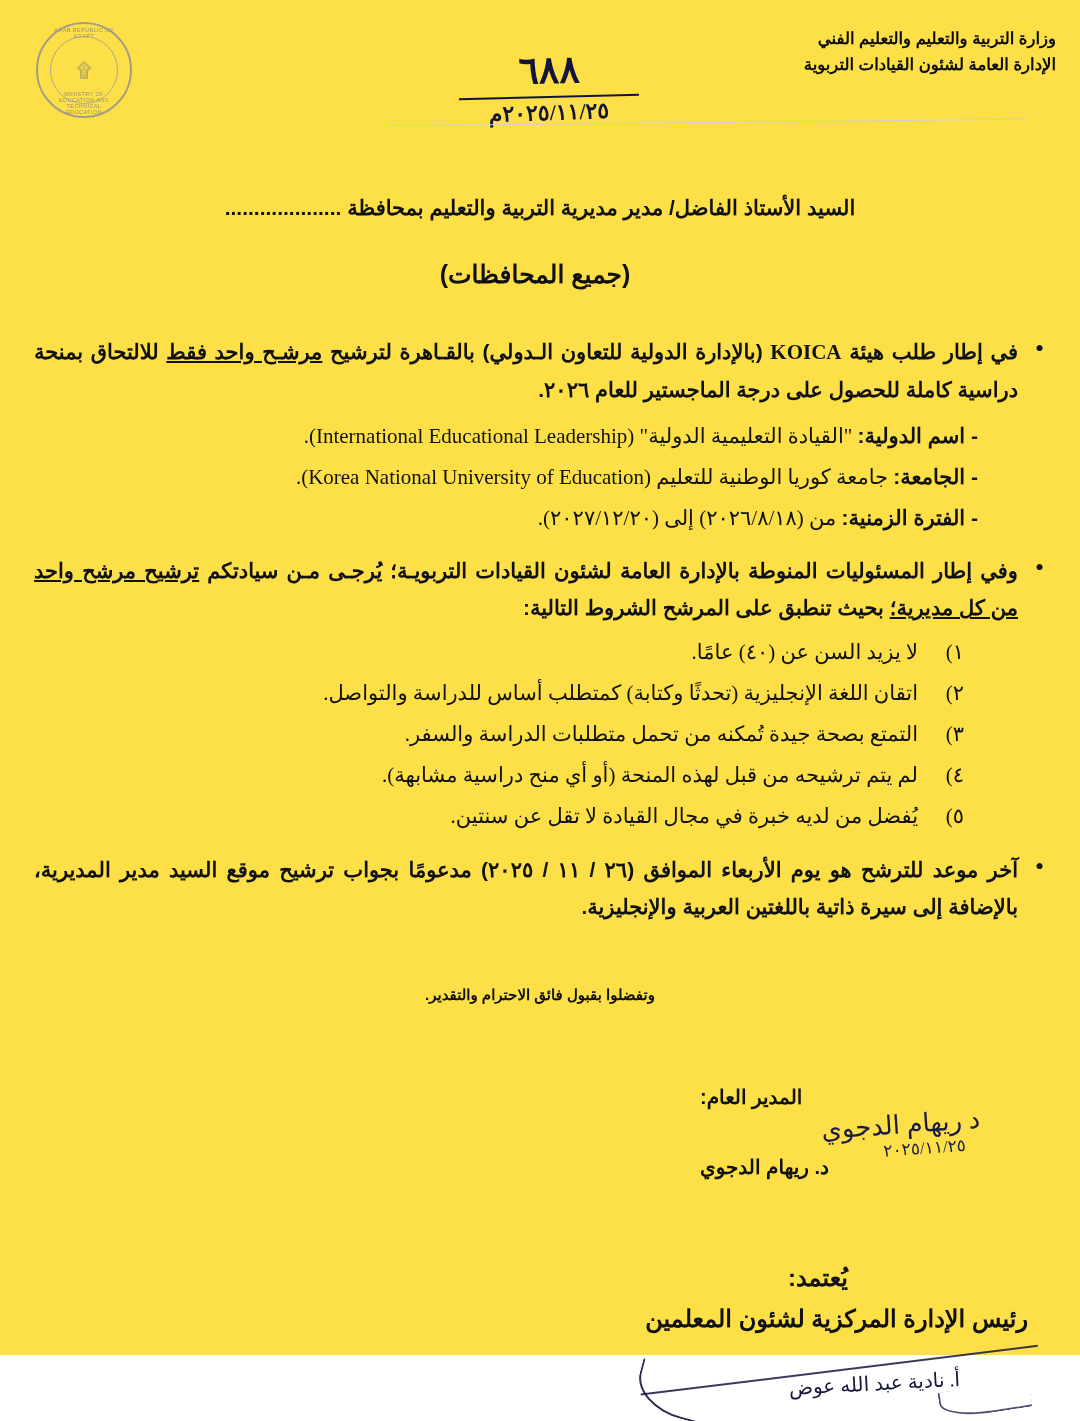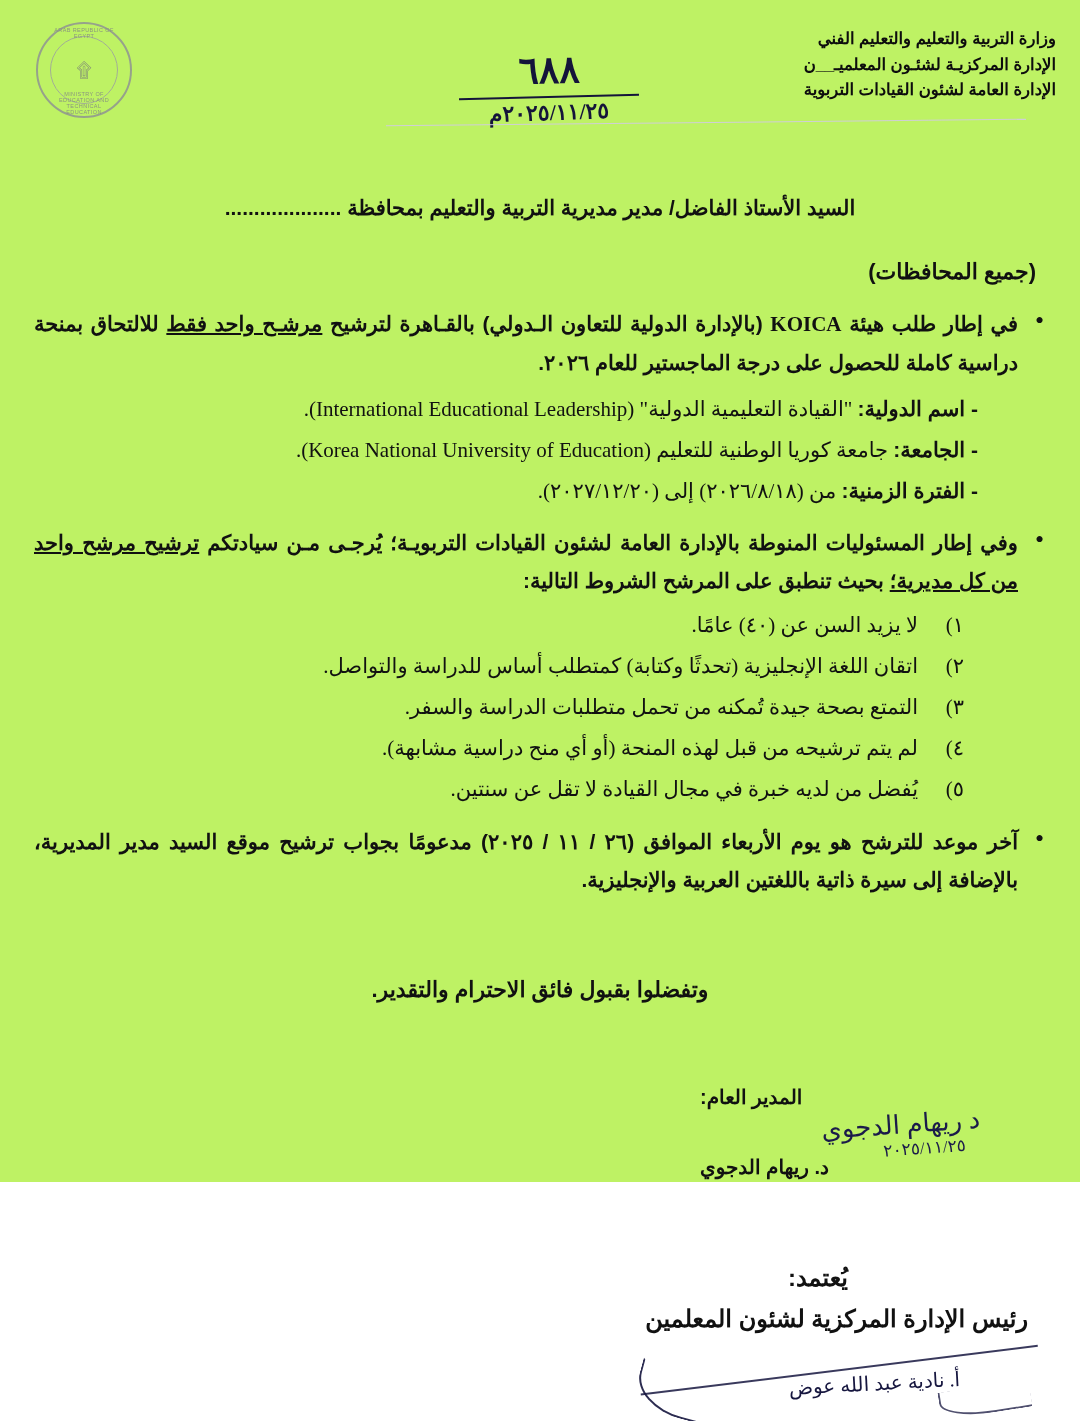--- a/index.html
+++ b/index.html
@@ -11,22 +11,22 @@
     width: 1080px;
     height: 1421px;
     position: relative;
     font-family: "Liberation Serif", "DejaVu Serif", serif;
     color: #111111;
     overflow: hidden;
   }
   .page {
     position: relative;
     width: 1080px;
-    height: 1182px;
-    background: #bef264;
+    height: 1355px;
+    background: #fde047;
   }
 
   
   .header {
     position: absolute;
     top: 14px;
     right: 24px;
     left: 24px;
     height: 130px;
   }
@@ -135,25 +135,25 @@
     line-height: 1.75;
   }
   .addressee {
     text-align: center;
     font-family: "Liberation Sans", sans-serif;
     font-weight: bold;
     font-size: 21px;
     margin-bottom: 26px;
   }
   .governorates {
-    text-align: right;
-    font-family: "Liberation Sans", sans-serif;
-    font-weight: bold;
-    font-size: 22px;
-    margin: 0 10px 14px 0;
+    text-align: center;
+    font-family: "Liberation Sans", sans-serif;
+    font-weight: bold;
+    font-size: 25px;
+    margin: 0 10px 36px 0;
   }
 
   ul.bullets {
     list-style: none;
     margin: 0;
     padding: 0;
   }
   ul.bullets > li {
     position: relative;
     padding-right: 28px;
@@ -204,22 +204,22 @@
     gap: 12px;
     margin-bottom: 1px;
   }
   ol.conditions .num { min-width: 34px; text-align: right; }
   ol.conditions .txt { flex: 1; text-align: right; }
 
   .closing {
     text-align: center;
     font-family: "Liberation Sans", sans-serif;
     font-weight: bold;
-    font-size: 22px;
-    margin-top: 72px;
+    font-size: 15px;
+    margin-top: 56px;
   }
 
   
   .sig-right {
     position: absolute;
     top: 1085px;
     right: 60px;
     width: 320px;
     text-align: left;
     font-family: "Liberation Sans", sans-serif;
@@ -318,21 +318,20 @@
 </style>
 </head>
 <body>
 
 <div class="page">
 
   <div class="header">
 
     <div class="ministry-block">
       <div>وزارة التربية والتعليم والتعليم الفني</div>
-      <div>الإدارة المركزيـة لشئـون المعلميـ__ن</div>
       <div>الإدارة العامة لشئون القيادات التربوية</div>
     </div>
 
     <div class="seal">
       <div class="inner-ring">
         <span class="seal-text-top">ARAB REPUBLIC OF EGYPT</span>
         <span class="crest">۩</span>
         <span class="seal-text-bottom">MINISTRY OF EDUCATION AND TECHNICAL EDUCATION</span>
       </div>
     </div>

